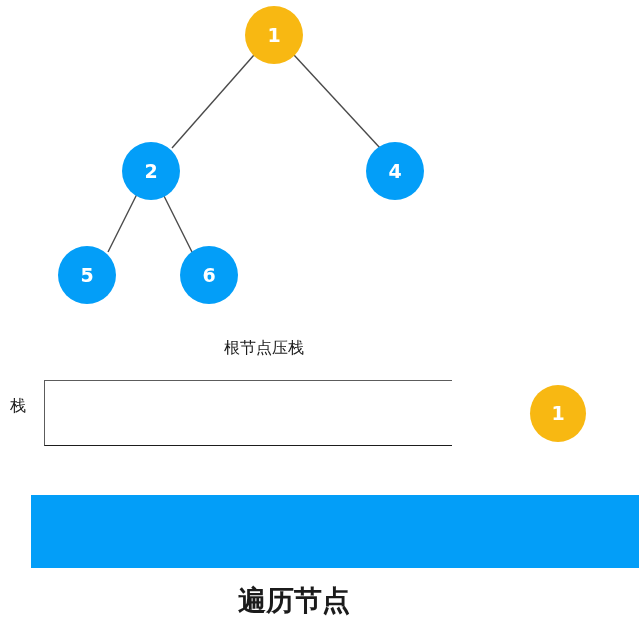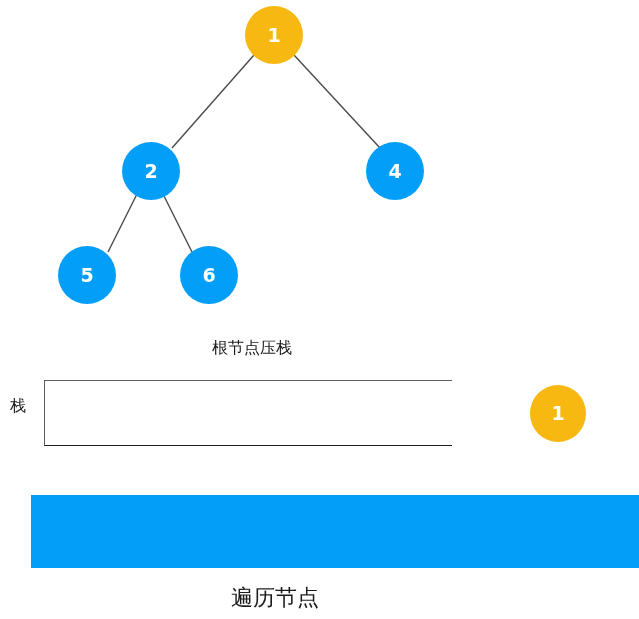--- a/index.html
+++ b/index.html
@@ -57,27 +57,28 @@
   
   .caption {
     position: absolute;
     color: #1b1b1b;
     font-size: 16px;
     line-height: 1;
     white-space: nowrap;
     user-select: none;
   }
   .caption-push {
-    left: 212px;
+    left: 224px;
     top: 340px;
   }
   .caption-traverse {
-    left: 231px;
+    left: 238px;
     top: 587px;
-    font-size: 22px;
+    font-size: 28px;
+    font-weight: bold;
   }
 
   .stack-label {
     position: absolute;
     left: 10px;
     top: 398px;
     font-size: 16px;
     color: #1b1b1b;
     line-height: 1;
     user-select: none;

